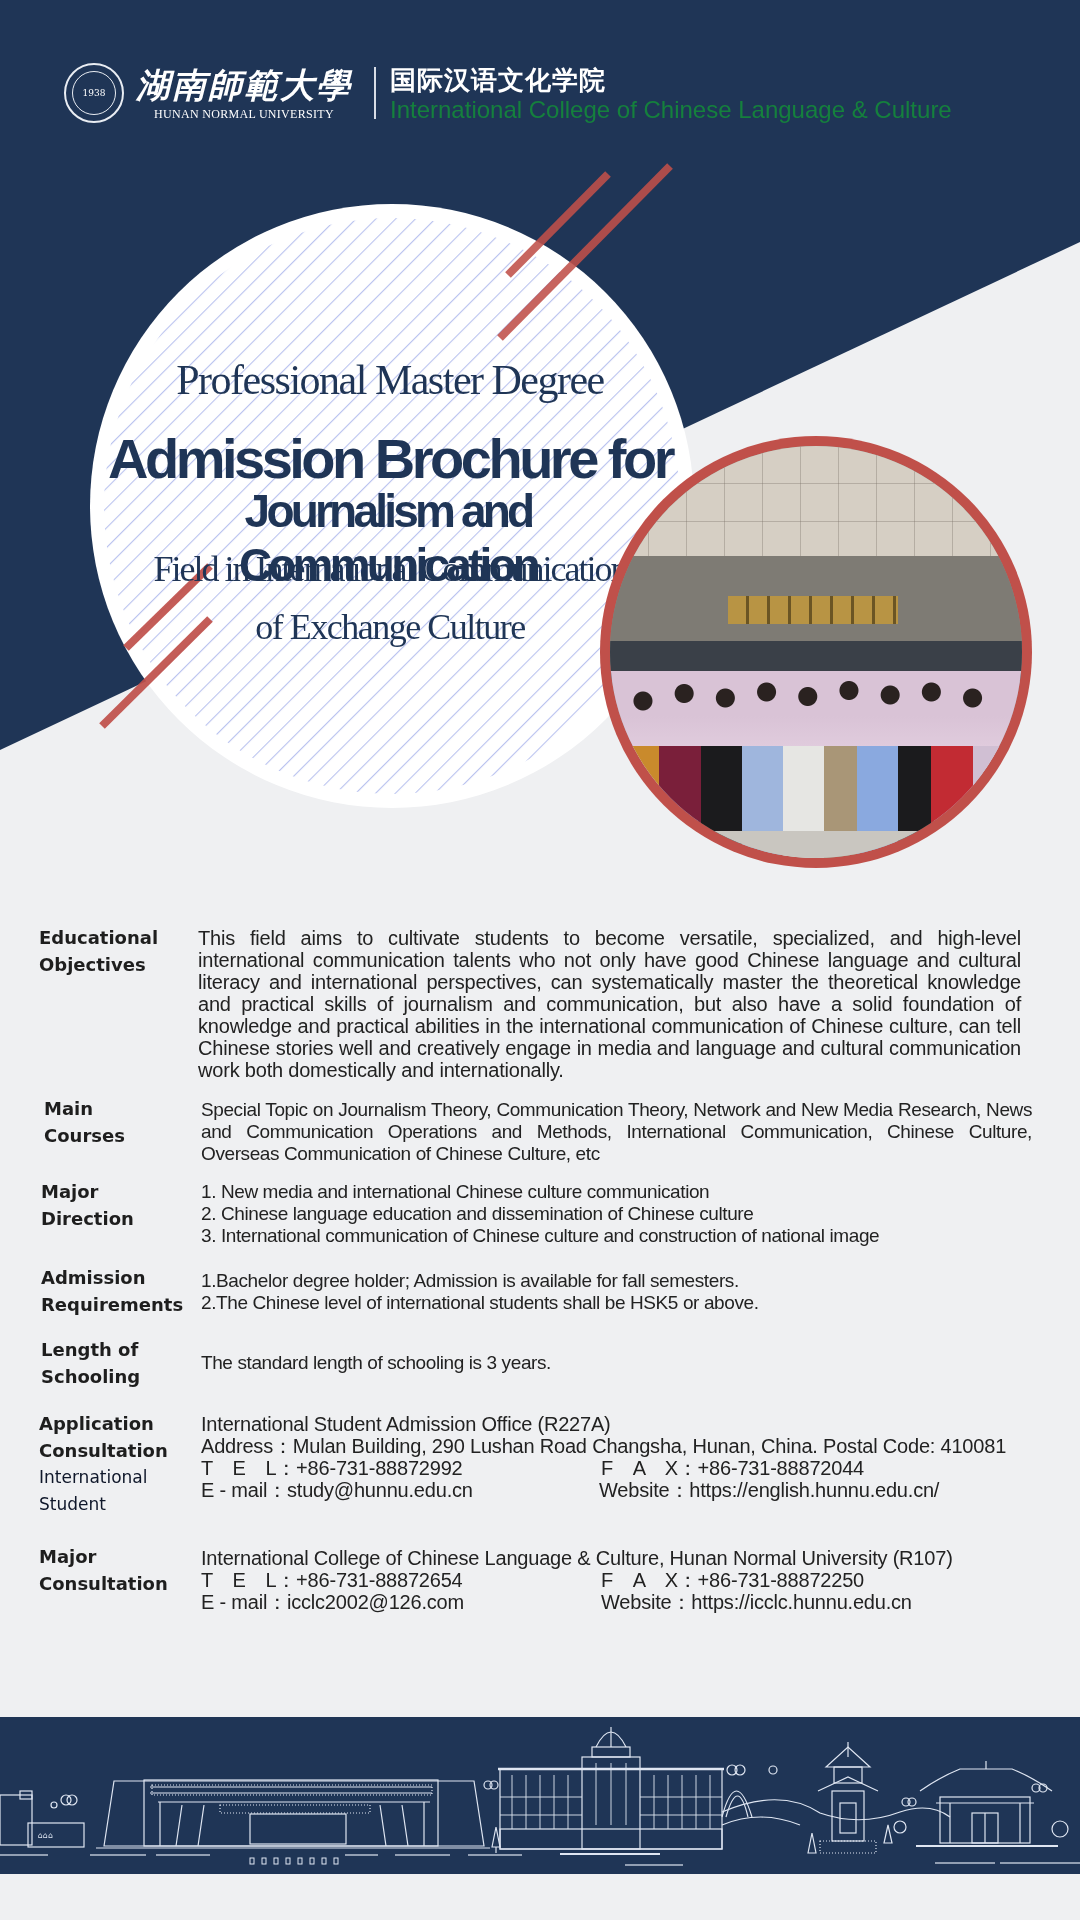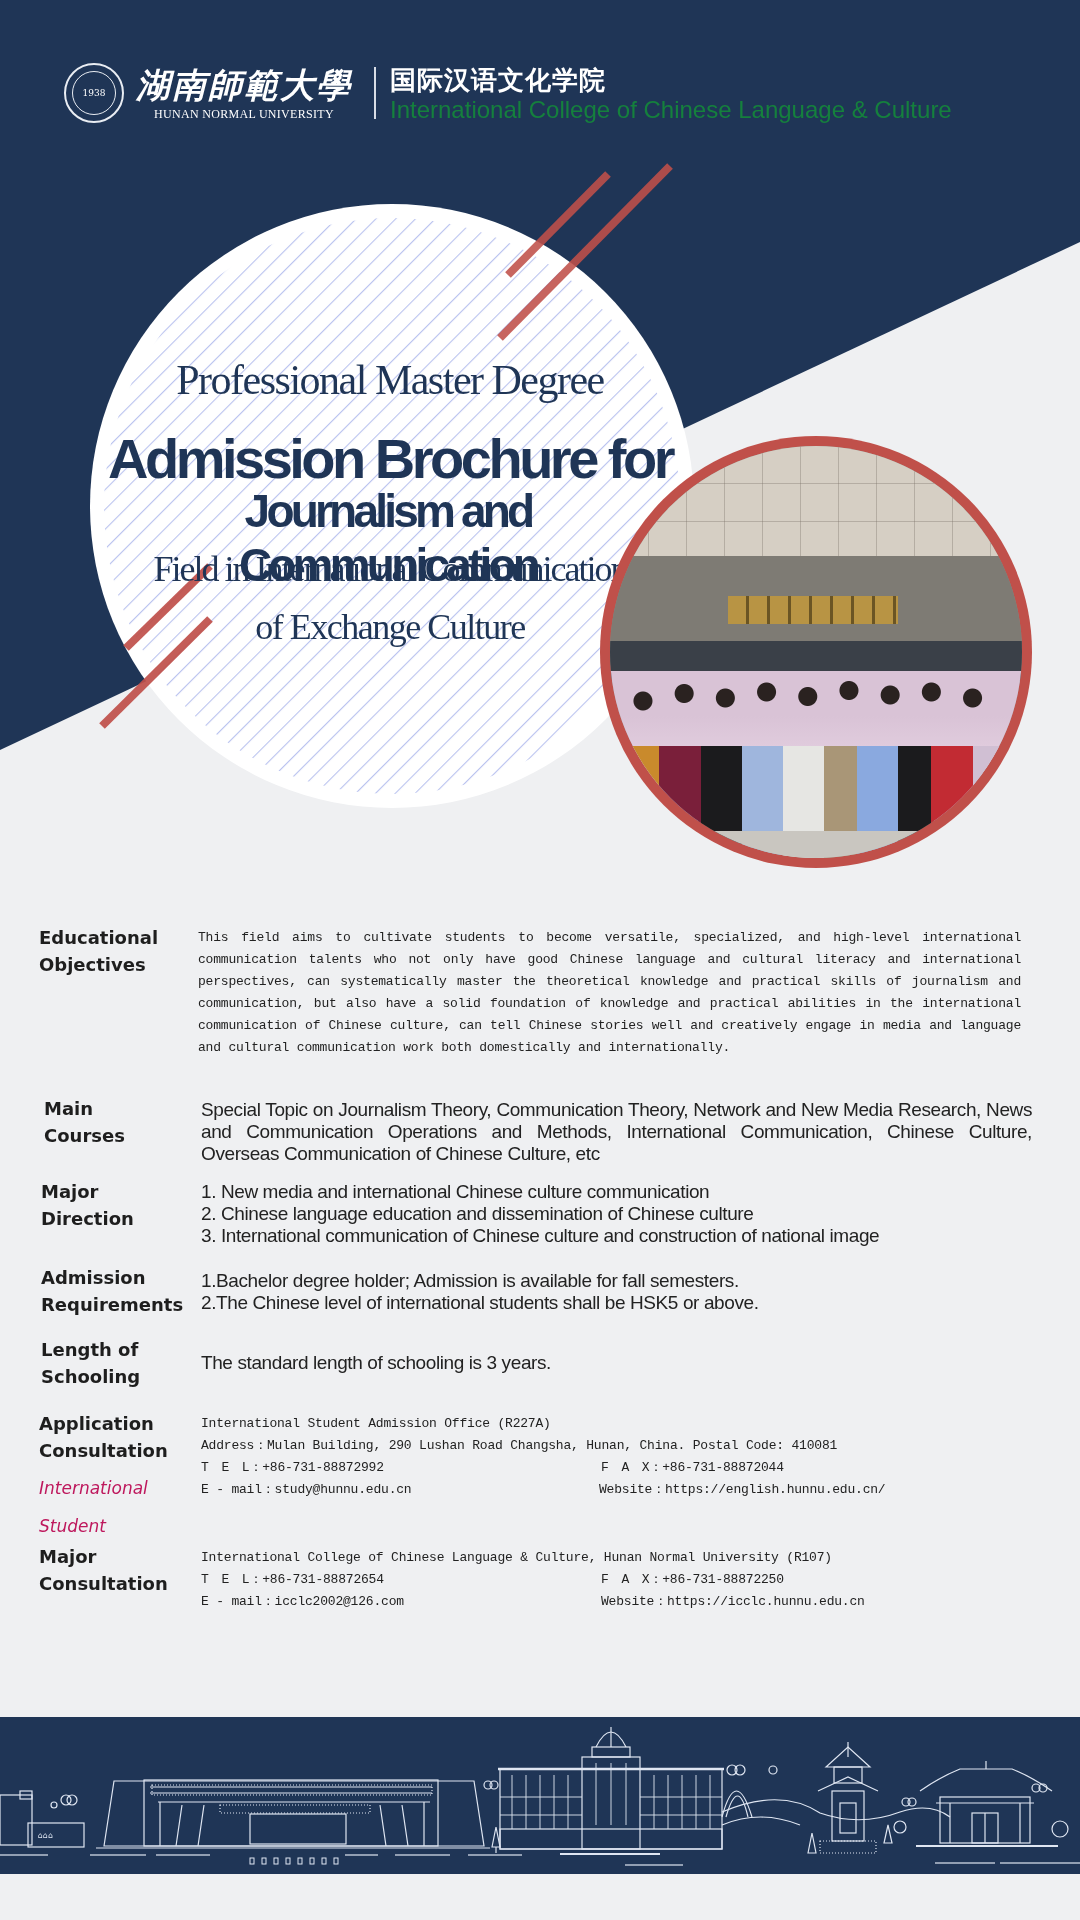--- a/index.html
+++ b/index.html
@@ -51,25 +51,25 @@
       radial-gradient(circle at 88% 18%, #2a2220 0 9px, transparent 10px),
       linear-gradient(180deg, #d9c3d6 30%, #e3cfe0 60%, #c7b3c9 100%); }
   .ph-front { position: absolute; left: 0; top: 300px; width: 100%; height: 112px;
     background: linear-gradient(90deg, #c98a2c 0 12%, #7a1f3a 12% 22%, #1b1b1d 22% 32%, #9fb6dd 32% 42%, #e6e6e3 42% 52%, #a99677 52% 60%, #8aa9df 60% 70%, #1b1b1d 70% 78%, #c22b33 78% 88%, #d0bfd3 88% 100%); }
   .ph-floor { position: absolute; left: 0; top: 385px; width: 100%; height: 30px; background: #c9c6c0; }
 
   
   .info { position: absolute; left: 0; top: 0; width: 1080px; }
   .row { position: absolute; display: flex; }
   .lbl { font-family: "DejaVu Sans", sans-serif; font-weight: bold; font-size: 18px; line-height: 27px; color: #1e1e1e; }
-  .lbl-sub { font-family: "DejaVu Sans", sans-serif; font-style: italic; font-size: 17px; line-height: 27px; color: #be185d; font-weight: normal; margin-top: 11px; }
+  .lbl-sub { font-family: "DejaVu Sans", sans-serif; font-size: 17px; line-height: 27px; color: #0f172a; font-weight: normal; }
   .val { position: absolute; font-size: 18px; line-height: 22px; color: #222; }
   .justify { text-align: justify; text-align-last: left; }
   .cond { font-family: "Liberation Sans", sans-serif; font-size: 19px; letter-spacing: -0.4px; }
-  .norm { font-family: Liberation Mono, monospace; font-size: 13px; letter-spacing: -0.2px; }
+  .norm { font-family: Liberation Sans, sans-serif; font-size: 20px; letter-spacing: -0.2px; }
   .contact-line { white-space: nowrap; height: 22px; position: relative; }
   .c-right { position: absolute; left: 400px; top: 0; }
 
   
   .footer { position: absolute; left: 0; top: 1717px; width: 1080px; height: 157px; background: #1f3556; overflow: hidden; }
   .footer svg { width: 1080px; height: 157px; }
 </style>
 </head>
 <body>
 

